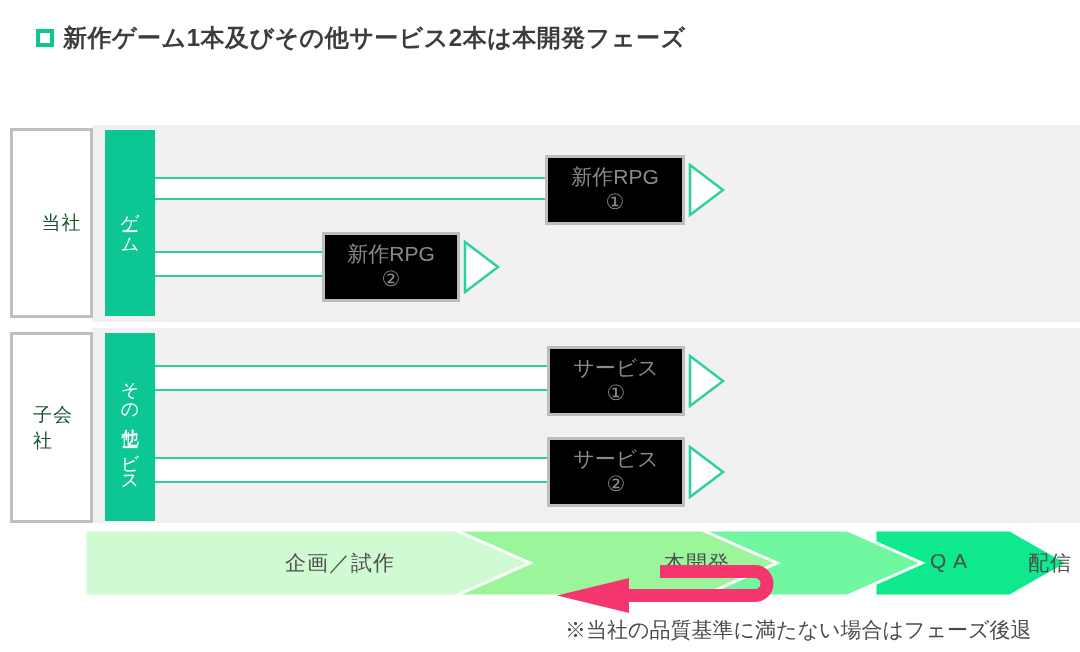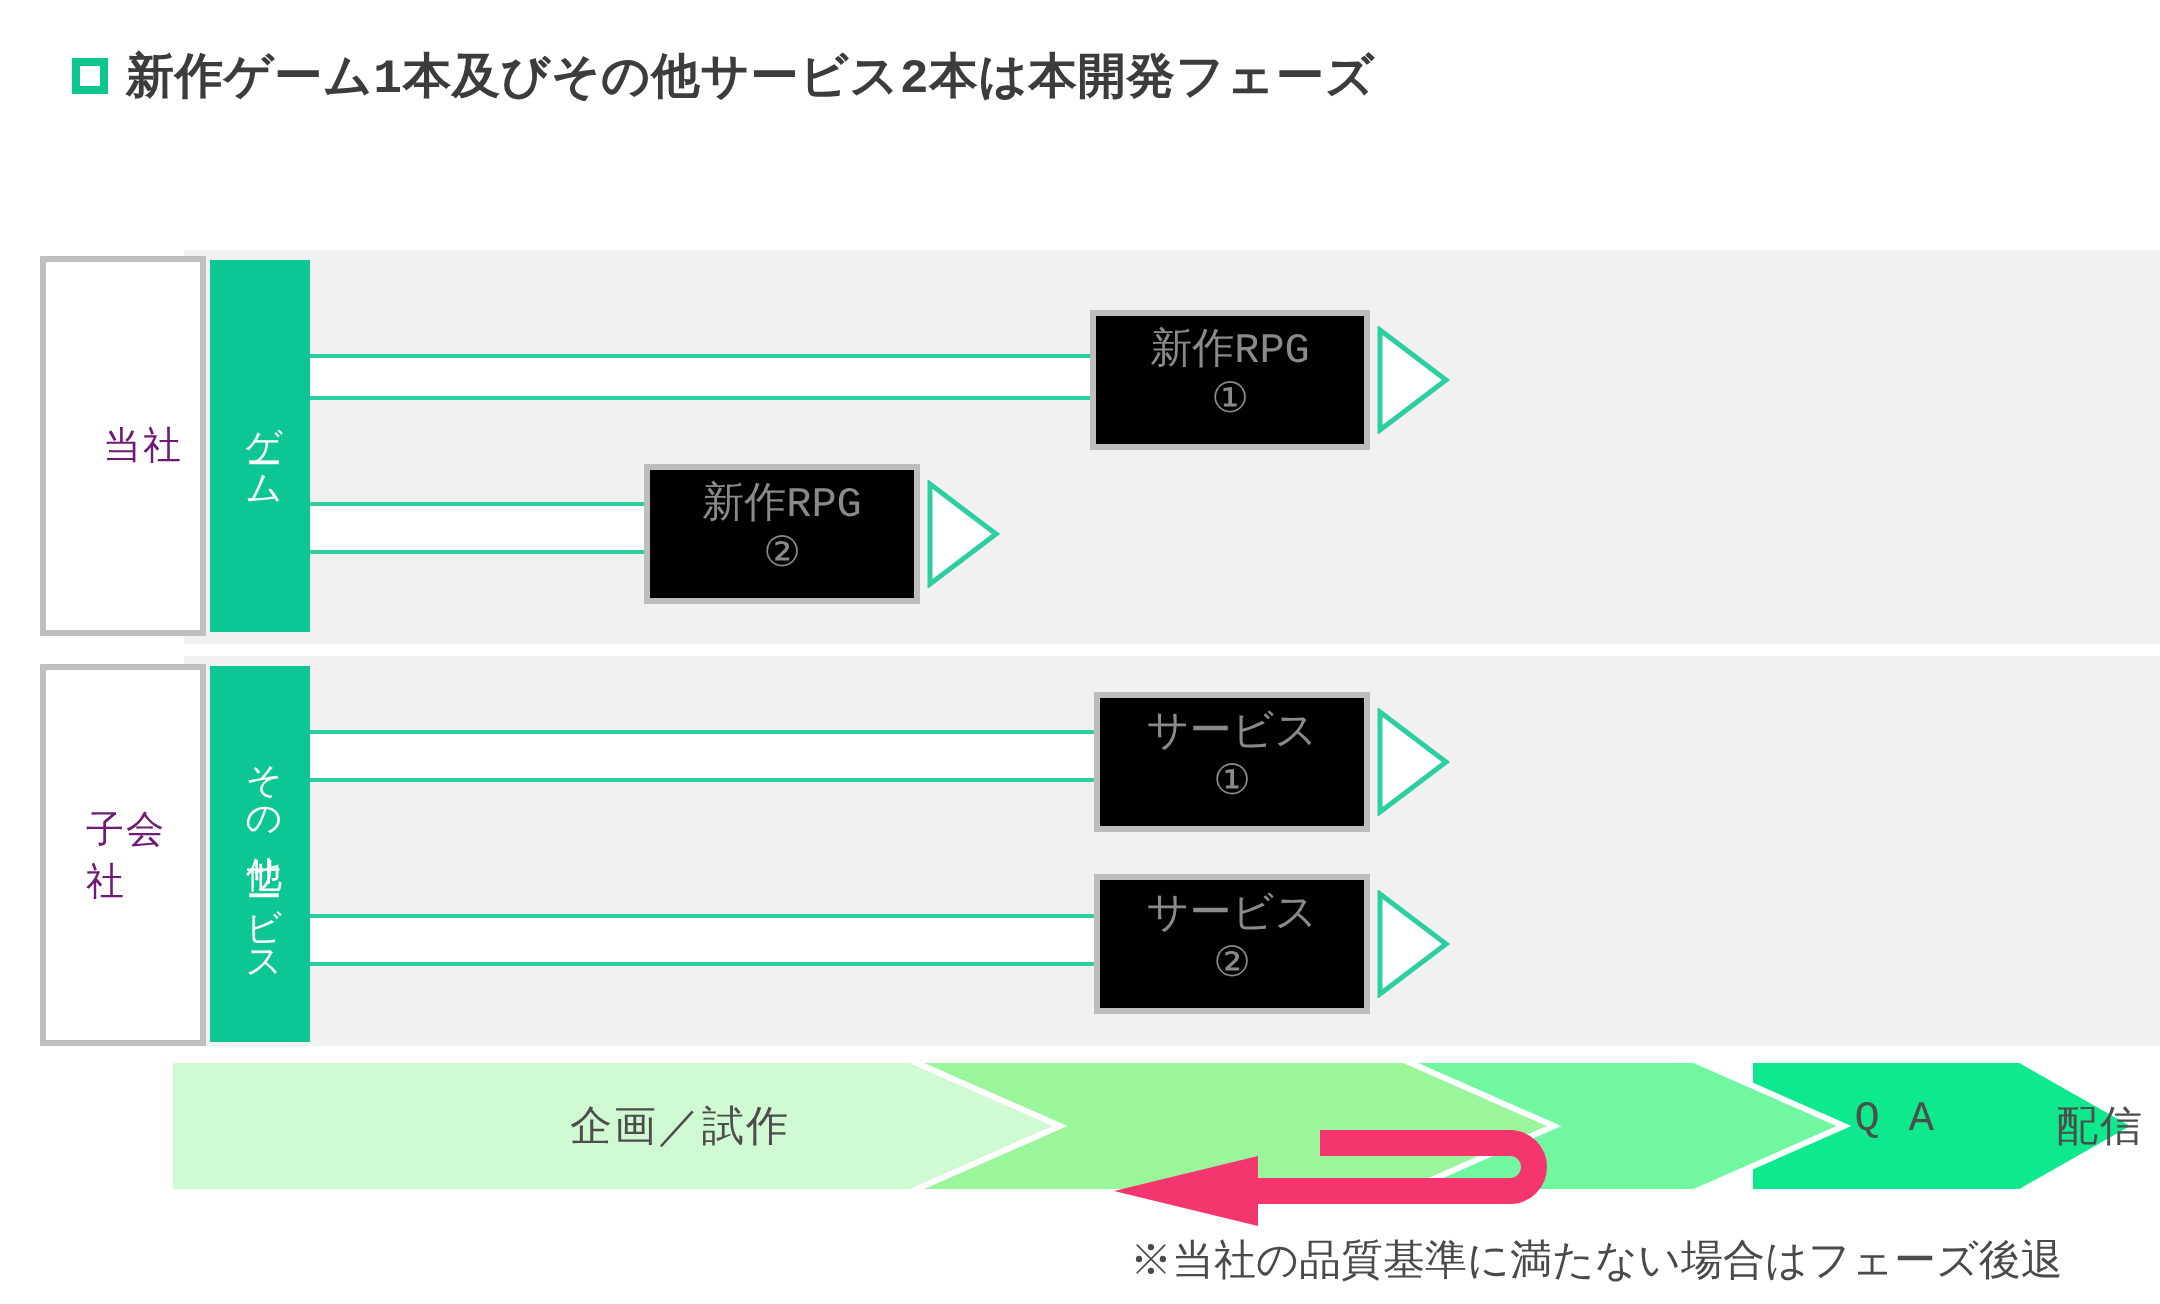--- a/index.html
+++ b/index.html
@@ -1,36 +1,36 @@
 <!DOCTYPE html>
 <html><head>
 <meta charset="utf-8">
 <style>
   html,body{margin:0;padding:0;background:#ffffff;}
   .stage{
     position:relative;width:1080px;height:652px;background:#ffffff;
-    font-family:Liberation Mono, monospace;overflow:hidden;
+    font-family:Liberation Sans, sans-serif;overflow:hidden;
   }
   
   .title-bullet{
     position:absolute;left:36px;top:29px;width:10px;height:10px;
     border:4px solid #0DC78F;background:#fff;
   }
   .slide-title{
     position:absolute;left:63px;top:22px;font-size:24px;font-weight:600;
     color:#3C3C3C;letter-spacing:0.5px;white-space:nowrap;
   }
   
   .lane-panel{position:absolute;left:92px;width:988px;background:#F1F1F1;}
   .panel-row1{top:125px;height:197px;}
   .panel-row2{top:328px;height:195px;}
   .entity-box{
-    position:absolute;left:20px;width:83px;border:3px solid #BFBFBF;background:#fff;
+    position:absolute;left:10px;width:83px;border:3px solid #BFBFBF;background:#fff;
     box-sizing:border-box;display:flex;align-items:center;justify-content:center;
-    font-size:19px;color:#701a75;letter-spacing:1px;padding-left:20px;
+    font-size:19px;color:#14532d;letter-spacing:1px;padding-left:20px;
   }
   .entity-row1{top:128px;height:190px;}
   .entity-row2{top:332px;height:191px;}
   .category-bar{
     position:absolute;left:105px;width:50px;background:#0CC693;
     display:flex;align-items:center;justify-content:center;
     color:#fff;font-size:18px;letter-spacing:2px;
     writing-mode:vertical-rl;text-orientation:mixed;
   }
   .cat-row1{top:130px;height:186px;}
@@ -138,20 +138,21 @@
     <polygon points="2,2 35,27 2,52" fill="#ffffff" stroke-width="2.5" stroke="#2CCFA0"></polygon>
   </svg>
 
   <svg class="phase-svg" viewBox="0 0 985 66">
     <polygon points="790,0 925,0 983,33 925,66 790,66" stroke="#ffffff" stroke-width="3" fill="#0DE98C"></polygon>
     <polygon points="612,0 762,0 837,33 762,66 612,66" stroke="#ffffff" stroke-width="3" fill="#70F7A0"></polygon>
     <polygon points="368,0 617,0 692,33 617,66 368,66" stroke="#ffffff" stroke-width="3" fill="#9AF59B"></polygon>
     <polygon points="0,0 370,0 445,33 370,66 0,66" stroke="#ffffff" stroke-width="3" fill="#CFFAD2"></polygon>
   </svg>
   <div class="phase-label ph1">企画／試作</div>
+  <div class="phase-label ph2">本開発</div>
   <div class="phase-label ph3">Q A</div>
   <div class="phase-label ph4">配信</div>
 
   <svg class="regress-svg" viewBox="0 0 232 64">
     <path d="M 112 15.5 L 207 15.5 A 12 12 0 0 1 207 39.5 L 80 39.5" fill="none" stroke-width="13" stroke="#F5366E"></path>
     <polygon points="81,22 81,57 9,39.5" fill="#F5366E"></polygon>
   </svg>
 
   <div class="footnote">※当社の品質基準に満たない場合はフェーズ後退</div>
 

